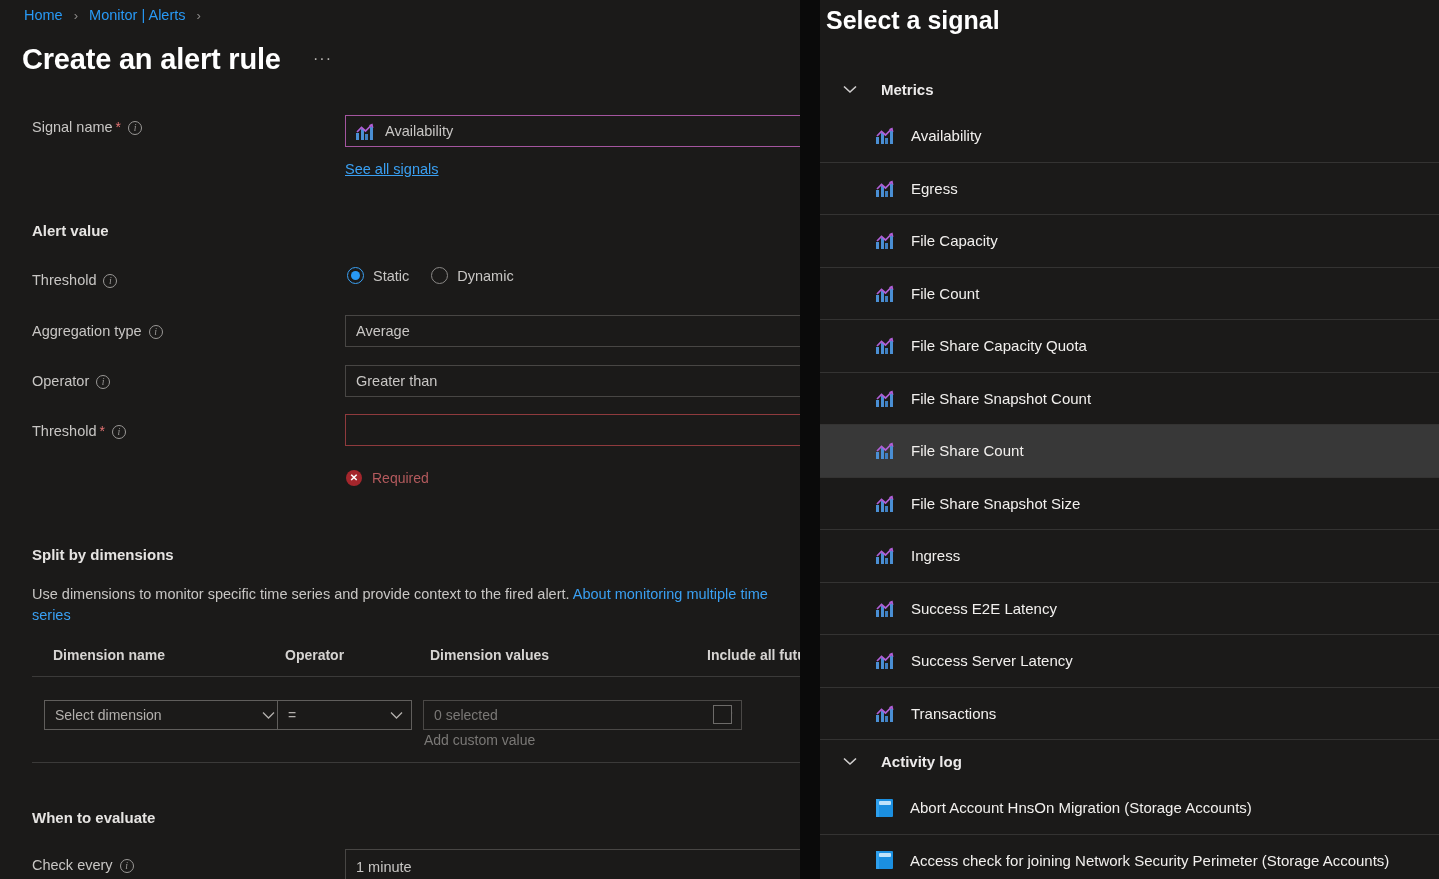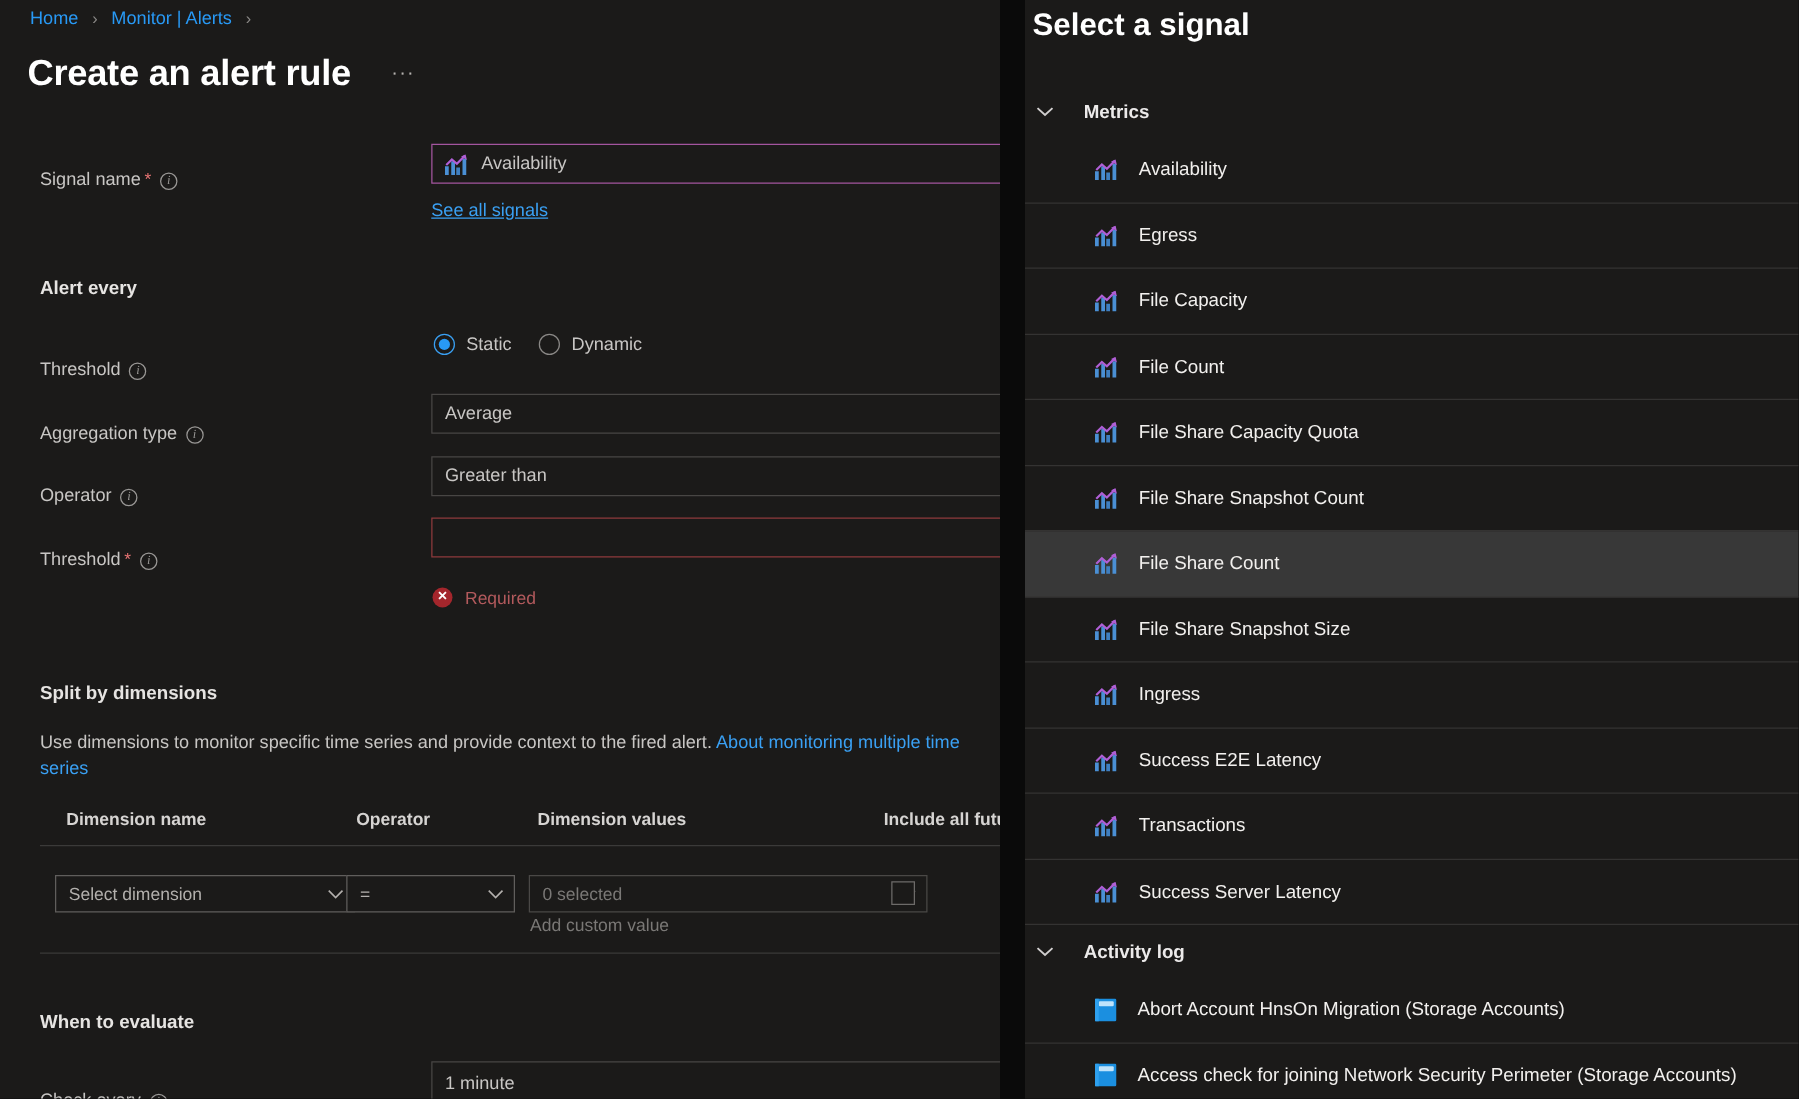--- a/index.html
+++ b/index.html
@@ -25,21 +25,21 @@
   .page-title {
     position: absolute; left: 22px; top: 43px;
     font-size: 29px; font-weight: bold; color: #ffffff; letter-spacing: -0.2px;
   }
   .ellipsis-btn {
     position: absolute; left: 313px; top: 50px;
     font-size: 16px; color: #b6b3b0; letter-spacing: 1px; cursor: pointer;
   }
 
   .lbl {
-    position: absolute; font-size: 14.5px; color: #c8c6c4; white-space: nowrap; margin-top: 16px;
+    position: absolute; font-size: 14.5px; color: #c8c6c4; white-space: nowrap;
   }
   .req-star { color: #e57373; font-size: 14px; margin-left: 3px; }
   .info-i {
     display: inline-block; width: 14px; height: 14px; border-radius: 50%;
     border: 1px solid #9a9896; color: #9a9896; font-size: 10px; line-height: 12px;
     text-align: center; font-style: italic; vertical-align: 1px; margin-left: 7px;
     font-family: "Liberation Serif", serif;
   }
 
   .field-box {
@@ -103,21 +103,21 @@
   
   .seam { position: absolute; left: 800px; top: 0; width: 20px; height: 879px; background: #0a0a0a; }
 
   
   .right-panel {
     position: absolute; left: 820px; top: 0; width: 619px; height: 879px;
     background: #1b1a19; overflow: hidden;
   }
   .rp-title { position: absolute; left: 6px; top: 6px; font-size: 25px; font-weight: bold; color: #ffffff; }
   .group-head {
-    display: flex; align-items: center; height: 42px; padding-left: 5px; cursor: pointer;
+    display: flex; align-items: center; height: 42px; padding-left: 19px; cursor: pointer;
   }
   .group-head .gchev { width: 22px; display: flex; justify-content: center; color: #d0cece; }
   .group-head .gtxt { font-size: 15px; font-weight: bold; color: #eceaea; margin-left: 20px; }
 
   .sig-row {
     position: relative; display: flex; align-items: center; height: 52.5px;
     padding-left: 56px; cursor: pointer; border-bottom: 1px solid #343332;
   }
   .sig-row.hovered { background: #383838; }
   .sig-row .sig-lbl { font-size: 15px; color: #f2f0ee; margin-left: 17px; white-space: nowrap; }
@@ -158,21 +158,21 @@
           <span class="bar b4"></span>
         <svg width="18" height="17" viewBox="0 0 18 17">
             <polyline points="1,9 5.5,4.5 9.5,8 16,1.5" fill="none" stroke="#b05fd6" stroke-width="1.7"></polyline>
             <polygon points="16.5,0.5 17.5,5 12.8,2.2" fill="#b05fd6"></polygon>
           </svg>
       </span>
       <span style="margin-left:11px;">Availability</span>
     </div>
     <div style="position:absolute; left:345px; top:161px; font-size:14.5px;" class="link ul">See all signals</div>
 
-    <div class="section-head" style="left:32px; top:222px;">Alert every</div>
+    <div class="section-head" style="left:32px; top:222px;">Alert value</div>
 
     <div class="lbl" style="left:32px; top:272px;">
       <span>Threshold</span><span class="info-i">i</span>
     </div>
     <div class="radio-row" style="left:347px; top:267px;">
       <span class="radio">
           <span class="dot"></span>
         </span>
       <span class="radio-lbl">Static</span>
       <span class="radio off"></span>
@@ -400,34 +400,34 @@
           <span class="micon">
             <span class="bar b1"></span>
             <span class="bar b2"></span>
             <span class="bar b3"></span>
             <span class="bar b4"></span>
             <svg width="18" height="17" viewBox="0 0 18 17">
               <polyline points="1,9 5.5,4.5 9.5,8 16,1.5" fill="none" stroke="#b05fd6" stroke-width="1.7"></polyline>
               <polygon points="16.5,0.5 17.5,5 12.8,2.2" fill="#b05fd6"></polygon>
             </svg>
           </span>
+          <span class="sig-lbl">Success Server Latency</span>
+        </div>
+        <div class="sig-row">
+          <span class="micon">
+            <span class="bar b1"></span>
+            <span class="bar b2"></span>
+            <span class="bar b3"></span>
+            <span class="bar b4"></span>
+            <svg width="18" height="17" viewBox="0 0 18 17">
+              <polyline points="1,9 5.5,4.5 9.5,8 16,1.5" fill="none" stroke="#b05fd6" stroke-width="1.7"></polyline>
+              <polygon points="16.5,0.5 17.5,5 12.8,2.2" fill="#b05fd6"></polygon>
+            </svg>
+          </span>
           <span class="sig-lbl">Transactions</span>
-        </div>
-        <div class="sig-row">
-          <span class="micon">
-            <span class="bar b1"></span>
-            <span class="bar b2"></span>
-            <span class="bar b3"></span>
-            <span class="bar b4"></span>
-            <svg width="18" height="17" viewBox="0 0 18 17">
-              <polyline points="1,9 5.5,4.5 9.5,8 16,1.5" fill="none" stroke="#b05fd6" stroke-width="1.7"></polyline>
-              <polygon points="16.5,0.5 17.5,5 12.8,2.2" fill="#b05fd6"></polygon>
-            </svg>
-          </span>
-          <span class="sig-lbl">Success Server Latency</span>
         </div>
         <div class="group-head">
           <span class="gchev">
             <svg width="14" height="9" viewBox="0 0 14 9">
               <polyline points="1,1.5 7,7 13,1.5" fill="none" stroke="#d0cece" stroke-width="1.6"></polyline>
             </svg>
           </span>
           <span class="gtxt">Activity log</span>
         </div>
         <div class="sig-row">

